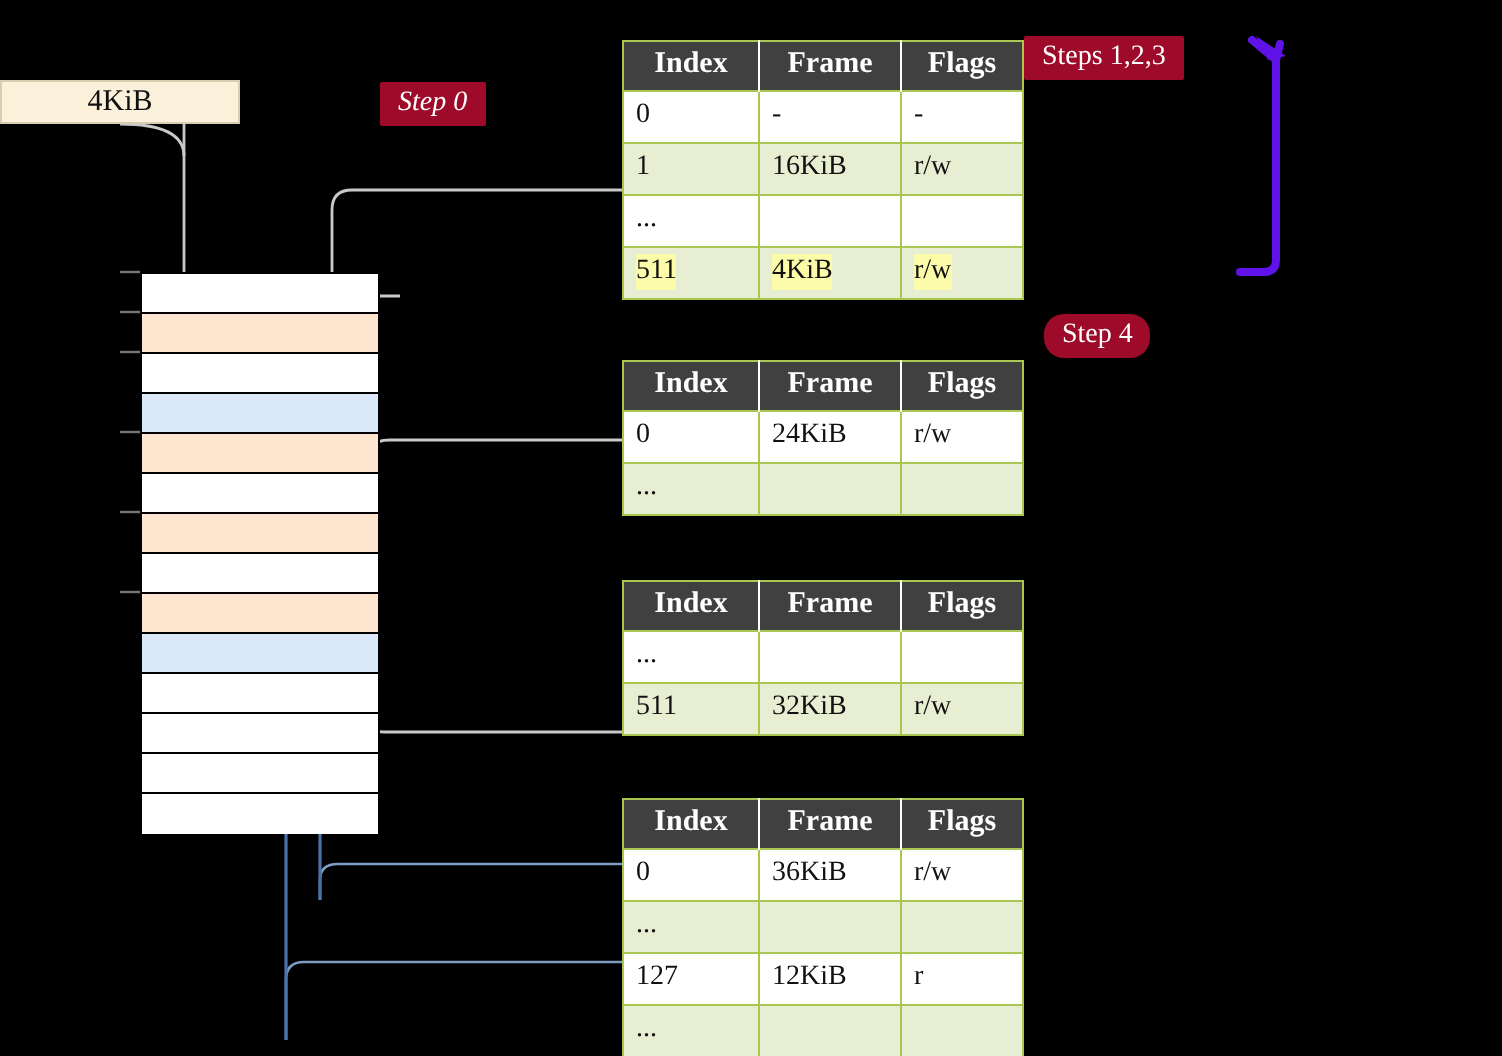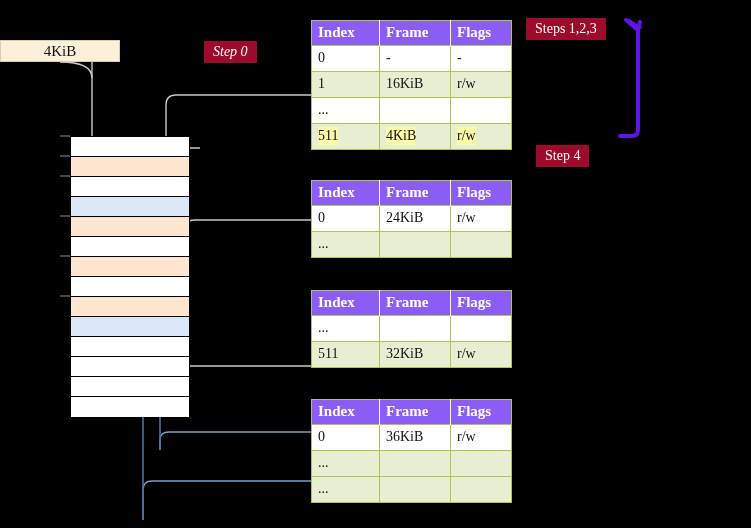--- a/index.html
+++ b/index.html
@@ -46,37 +46,37 @@
   .badge {
     position: absolute;
     box-sizing: border-box;
     color: #ffffff;
     font-size: 14px;
     padding: 2px 9px 3px 9px;
     white-space: nowrap;
     border-radius: 1px;
     line-height: 17px;
   }
-  .badge.crimson { background: #9e0b2a; margin-left: 14px; }
+  .badge.crimson { background: #9e0b2a; }
   .badge.violet  { background: #5f13e8; }
 
   
   .ptable {
     position: absolute;
     border-collapse: collapse;
     box-sizing: border-box;
     border: 1px solid #a9c64f;
     background: #ffffff;
   }
   .ptable th {
-    background: #8b5cf6;
+    background: #404040;
     color: #ffffff;
     font-weight: bold;
     font-size: 15px;
-    text-align: left;
+    text-align: center;
     padding: 2px 6px 3px 6px;
     border-right: 1px solid #ffffff;
     line-height: 19px;
   }
   .ptable th:last-child { border-right: none; }
   .ptable td {
     font-size: 14px;
     color: #111111;
     padding: 3px 6px 4px 6px;
     border-right: 1px solid #a9c64f;
@@ -187,21 +187,21 @@
 
   <div class="badge crimson" style="left:190px; top:41px;font-style:italic;">
     <span>Step 0</span>
   </div>
 
   <div class="badge crimson" style="left:512px; top:18px;">
     <span>Steps 1,2,3</span>
   </div>
 
 
-  <div class="badge crimson" style="left:522px; top:145px;">
+  <div class="badge crimson" style="left:522px; top:157px;border-radius:10px;">
     <span>Step 4</span>
   </div>
 
   <div class="memgrid" style="left:70px; top:136px; width:120px; height:281px;">
     <div class="memrow white"></div>
     <div class="memrow orange"></div>
     <div class="memrow white"></div>
     <div class="memrow blue"></div>
     <div class="memrow orange"></div>
     <div class="memrow white"></div>
@@ -303,20 +303,25 @@
       <tr>
         <td><span class="cellv">0</span></td>
         <td><span class="cellv">36KiB</span></td>
         <td><span class="cellv">r/w</span></td>
       </tr>
       <tr class="alt">
         <td><span class="cellv">...</span></td>
         <td><span class="cellv"></span></td>
         <td><span class="cellv"></span></td>
       </tr>
+      <tr>
+        <td><span class="cellv">127</span></td>
+        <td><span class="cellv">12KiB</span></td>
+        <td><span class="cellv">r</span></td>
+      </tr>
       <tr class="alt">
         <td><span class="cellv">...</span></td>
         <td><span class="cellv"></span></td>
         <td><span class="cellv"></span></td>
       </tr>
     </tbody>
   </table>
 
 </div>
 

